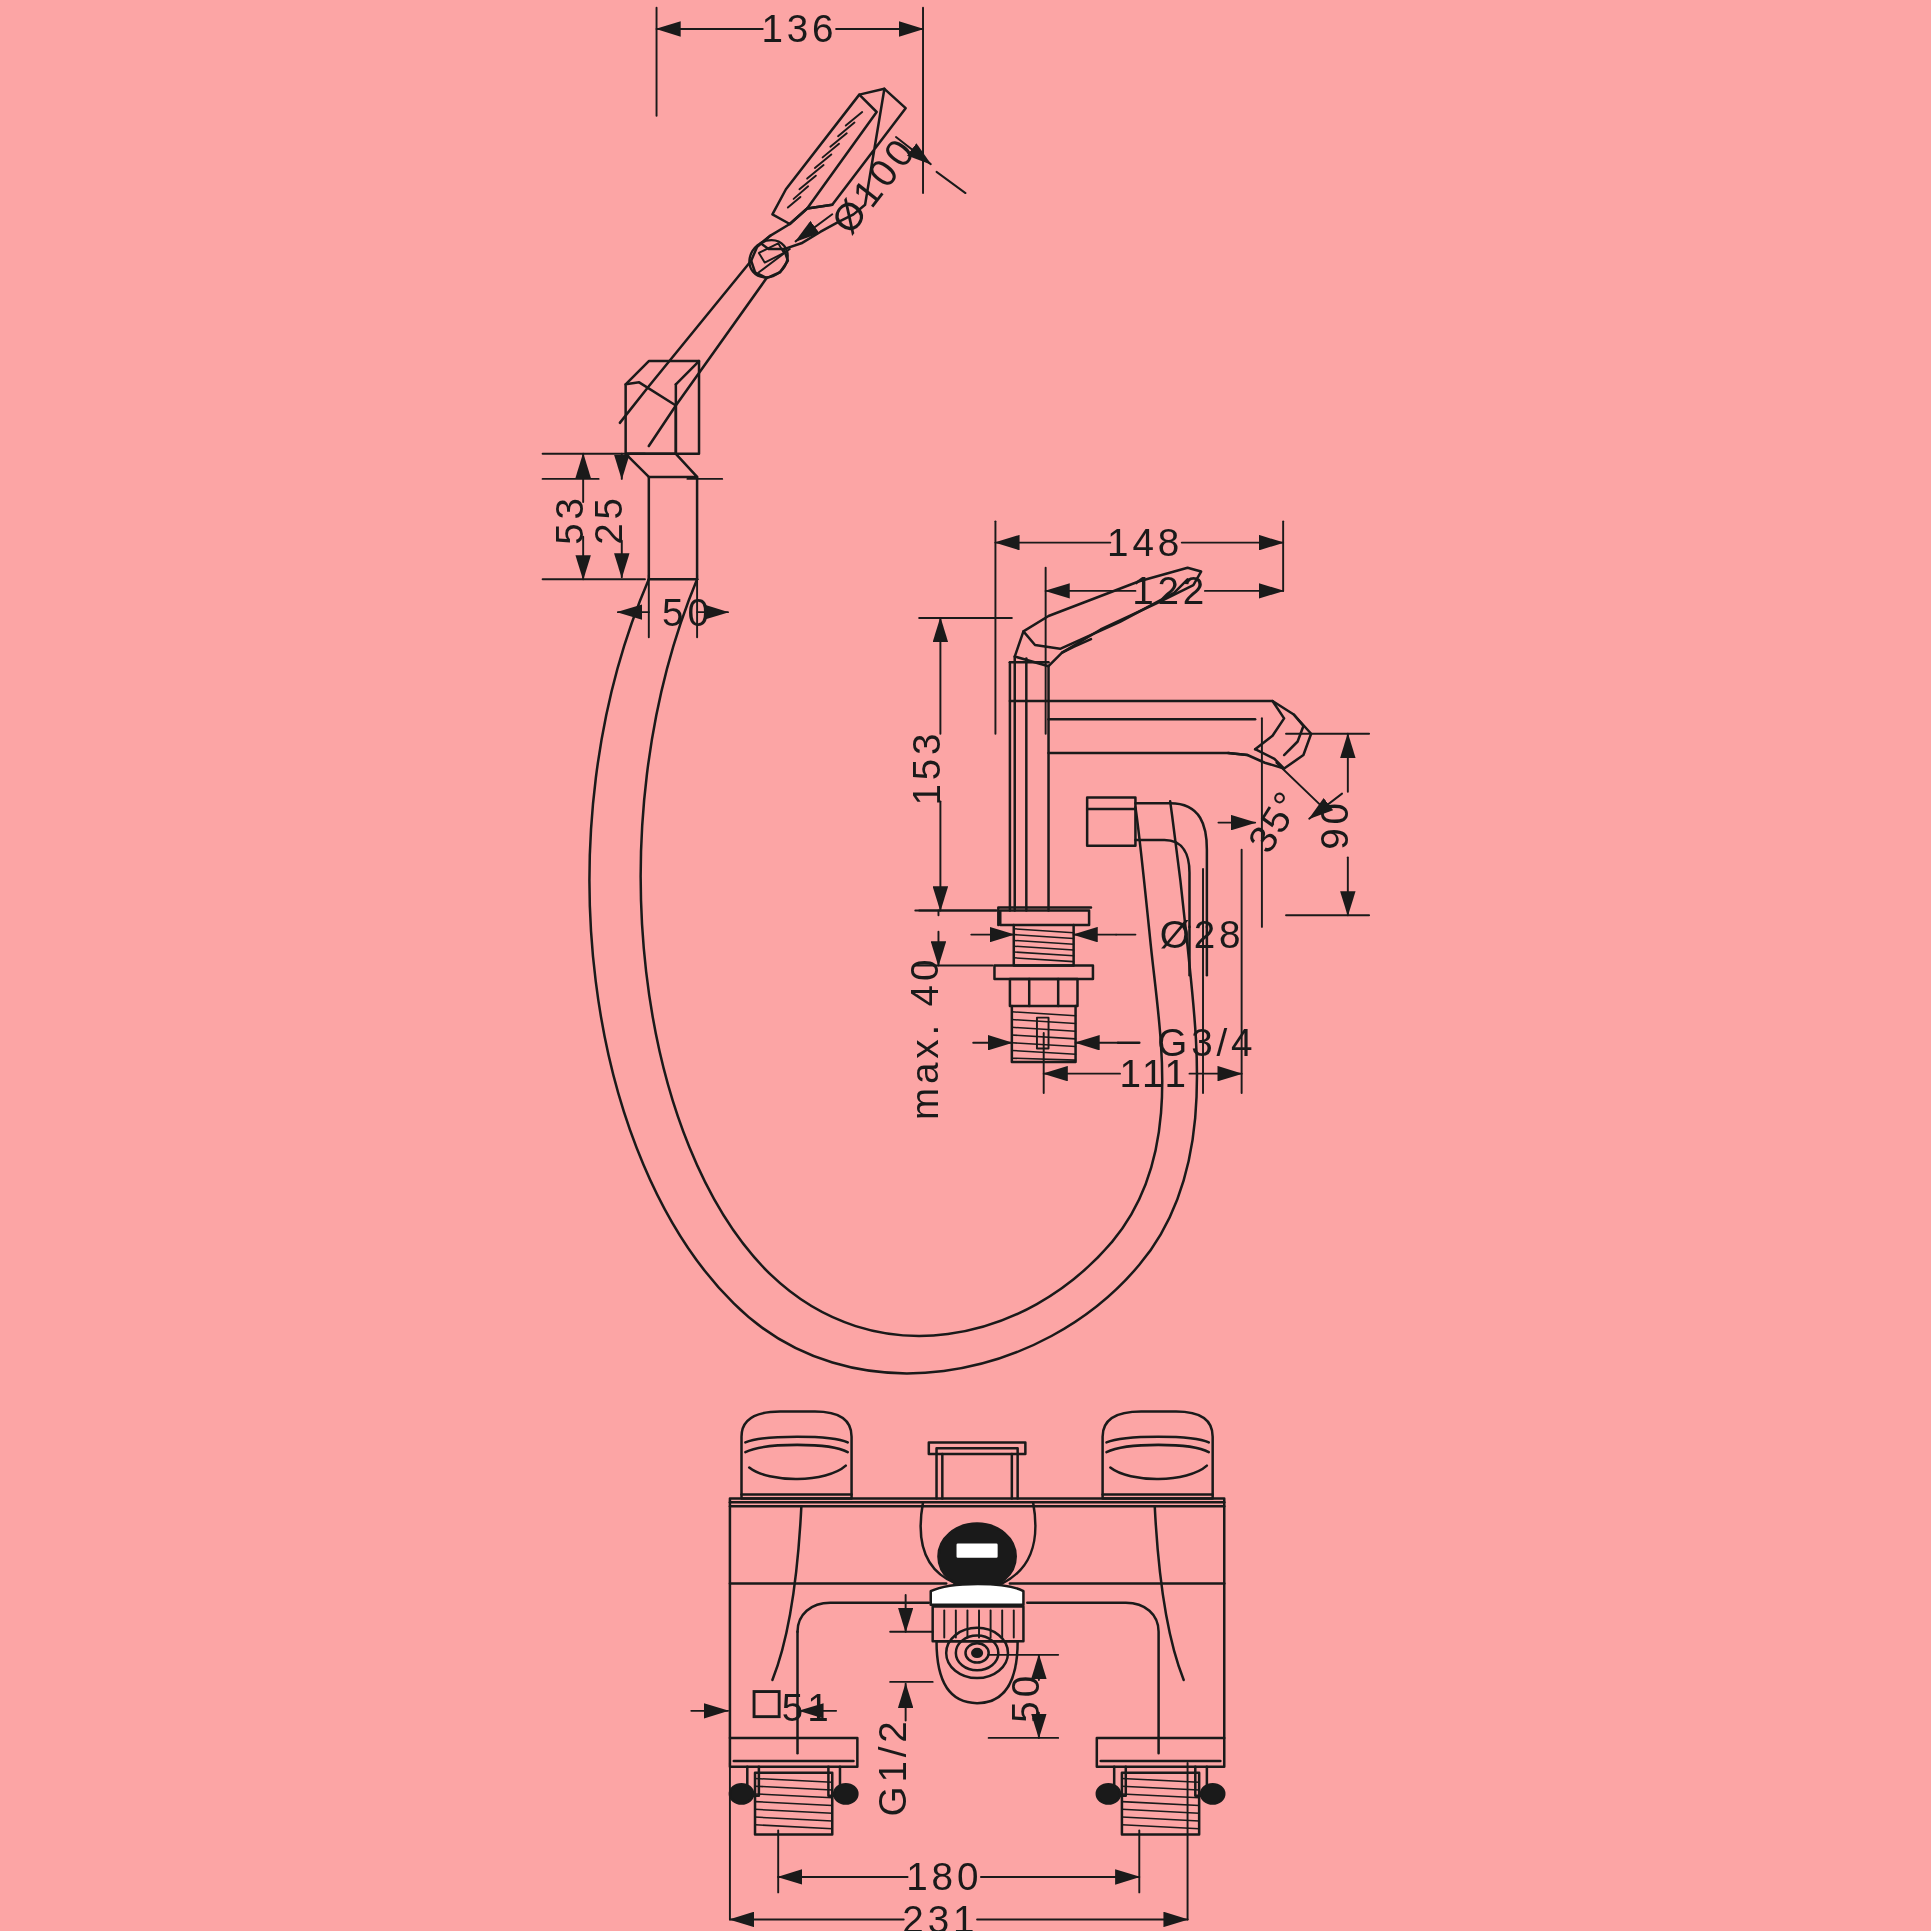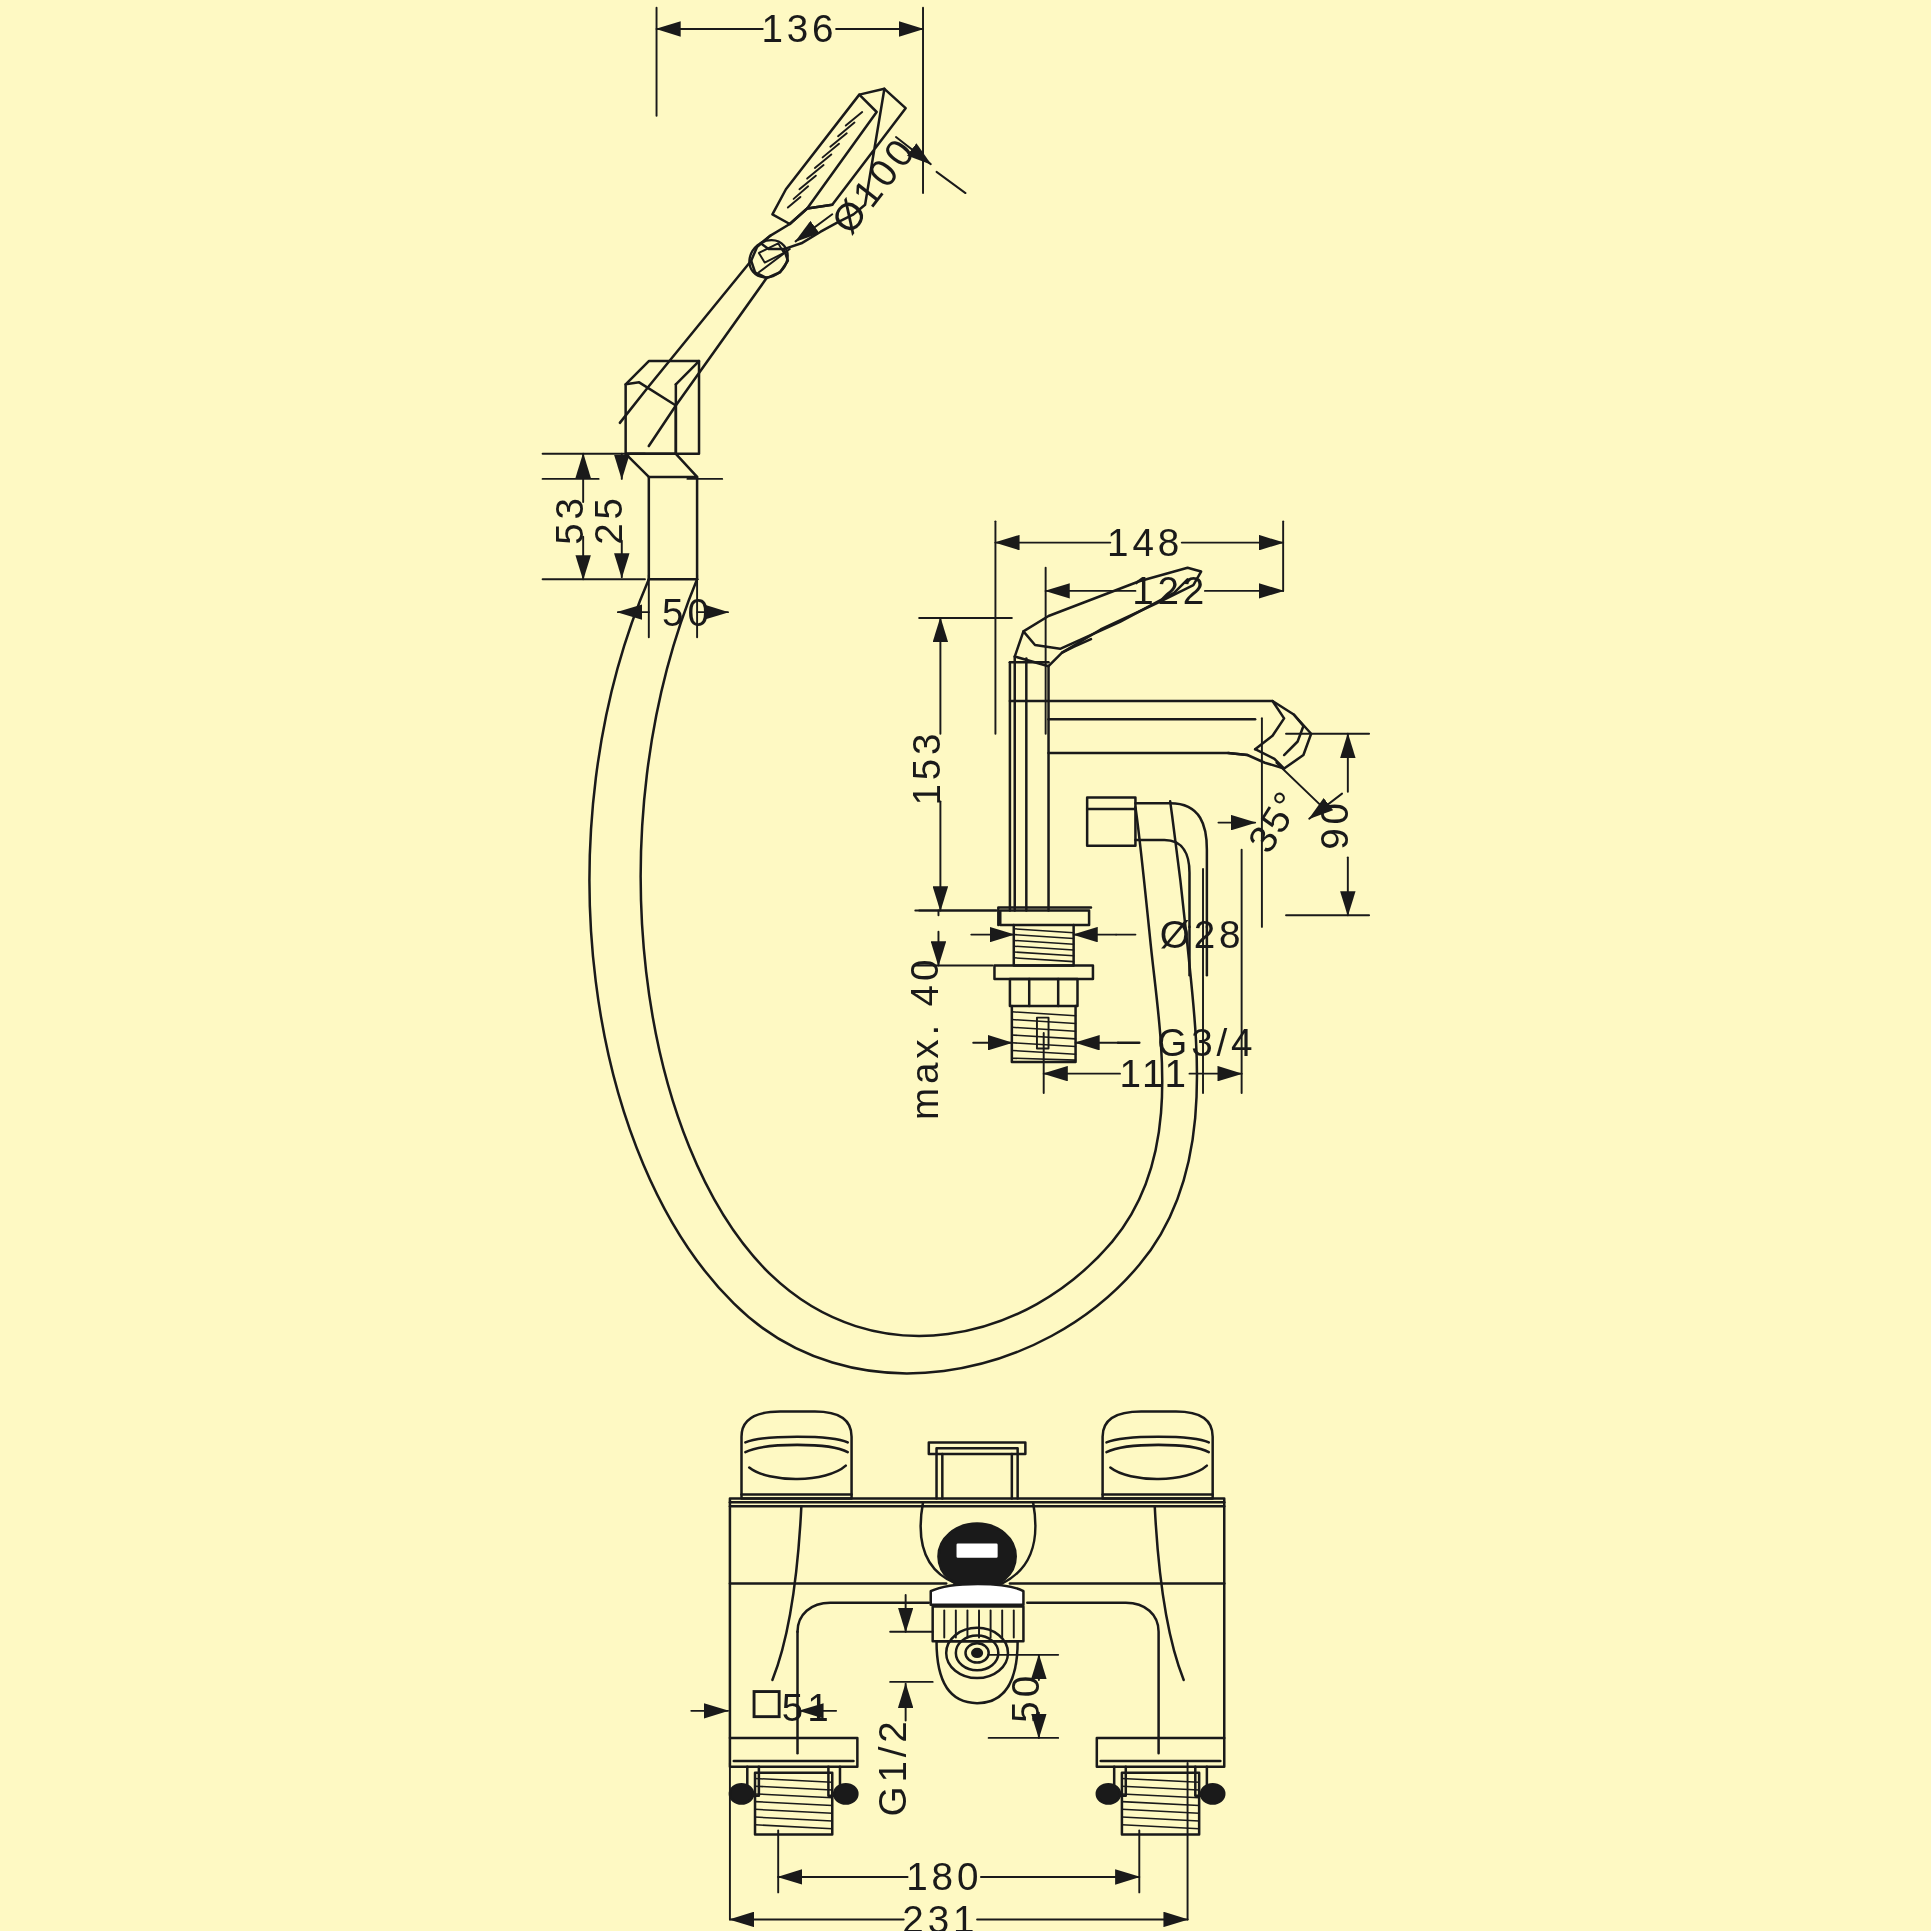--- a/index.html
+++ b/index.html
@@ -1,17 +1,17 @@
 <!DOCTYPE html>
 <html><head>
 <meta charset="utf-8">
 <style>
   html,body{margin:0;padding:0;background:#ffffff;}
   body{width:1931px;height:1931px;font-family:"Liberation Sans",sans-serif;}
-  #stage{position:relative;width:1931px;height:1931px;overflow:hidden;background:#fef9c3;}
+  #stage{position:relative;width:1931px;height:1931px;overflow:hidden;background:#fca5a5;}
   svg{display:block;}
   text{font-family:"Liberation Sans",sans-serif;fill:#1a1a1a;}
 </style>
 </head>
 <body>
 
 <div id="stage">
 <svg width="1931" height="1931" viewBox="0 0 2000 2000">
   <defs>
     <marker id="arrL" markerWidth="26" markerHeight="16" refX="1" refY="8" orient="auto" markerUnits="userSpaceOnUse">

